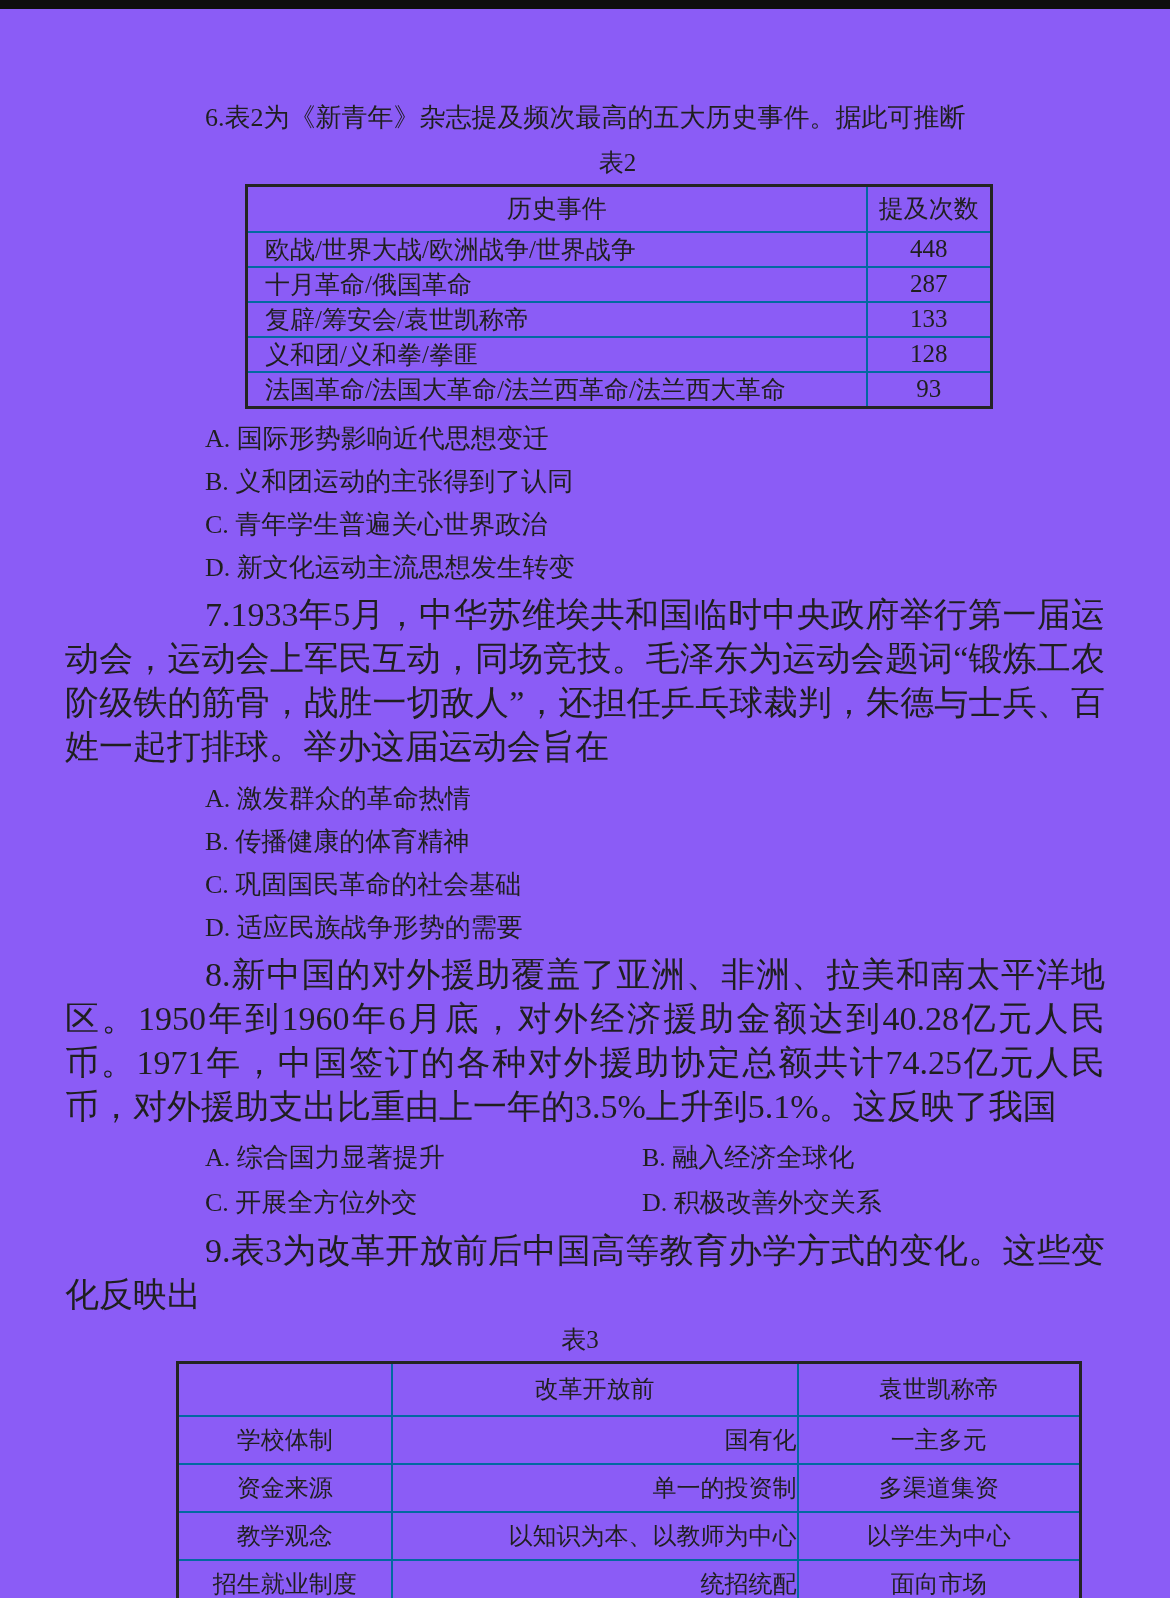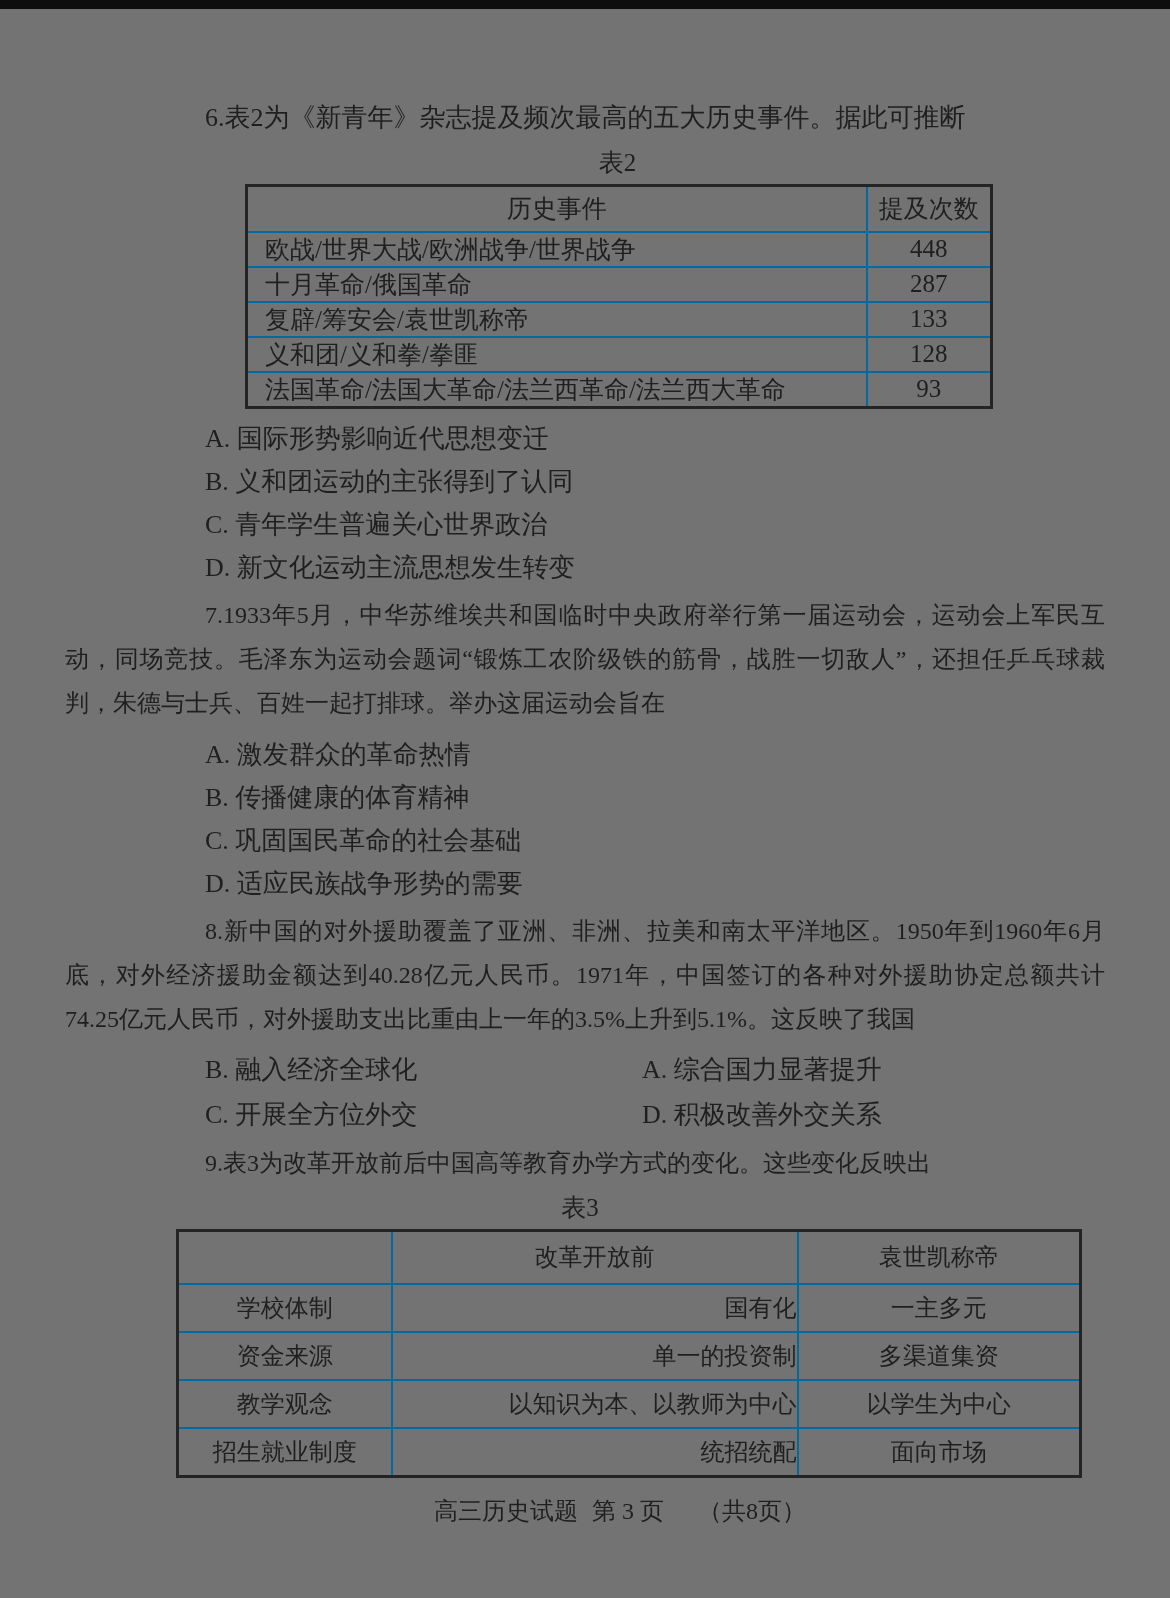--- a/index.html
+++ b/index.html
@@ -2,42 +2,42 @@
 <html><head>
 <meta charset="utf-8">
 <style>
   * { margin: 0; padding: 0; box-sizing: border-box; }
   html, body { background: #e8e8e8; }
   .page {
     position: relative;
     width: 1170px;
     height: 1598px;
     margin: 0 auto;
-    background: #737373;
+    background: #8b5cf6;
     font-family: "Liberation Serif", "DejaVu Serif", serif;
     color: #1f1f1f;
     overflow: hidden;
   }
   .scan-bar {
     position: absolute;
     top: 0; left: 0;
     width: 100%; height: 9px;
     background: #0e0e0e;
   }
   .content {
     padding: 96px 65px 0 65px;
   }
   .stem {
     font-size: 26px;
     line-height: 44px;
     text-indent: 140px;
     text-align: justify;
   }
   .para {
-    font-size: 24px;
+    font-size: 34px;
     line-height: 44px;
     text-indent: 140px;
     text-align: justify;
     margin-top: 2px;
   }
   .tblock2 { width: 745px; margin-left: 180px; }
   .tblock3 { width: 808px; margin-left: 111px; }
   .tcaption {
     text-align: center;
     font-size: 25px;
@@ -163,22 +163,22 @@
         <li>A. 激发群众的革命热情</li>
         <li>B. 传播健康的体育精神</li>
         <li>C. 巩固国民革命的社会基础</li>
         <li>D. 适应民族战争形势的需要</li>
       </ul>
     </section>
 
     <section>
       <p class="para">8.新中国的对外援助覆盖了亚洲、非洲、拉美和南太平洋地区。1950年到1960年6月底，对外经济援助金额达到40.28亿元人民币。1971年，中国签订的各种对外援助协定总额共计74.25亿元人民币，对外援助支出比重由上一年的3.5%上升到5.1%。这反映了我国</p>
       <div class="opts2">
+        <span>A. 综合国力显著提升</span>
         <span>B. 融入经济全球化</span>
-        <span>A. 综合国力显著提升</span>
         <span>C. 开展全方位外交</span>
         <span>D. 积极改善外交关系</span>
       </div>
     </section>
 
     <section>
       <p class="para">9.表3为改革开放前后中国高等教育办学方式的变化。这些变化反映出</p>
 
       <div class="tblock3">
         <div class="tcaption">表3</div>

